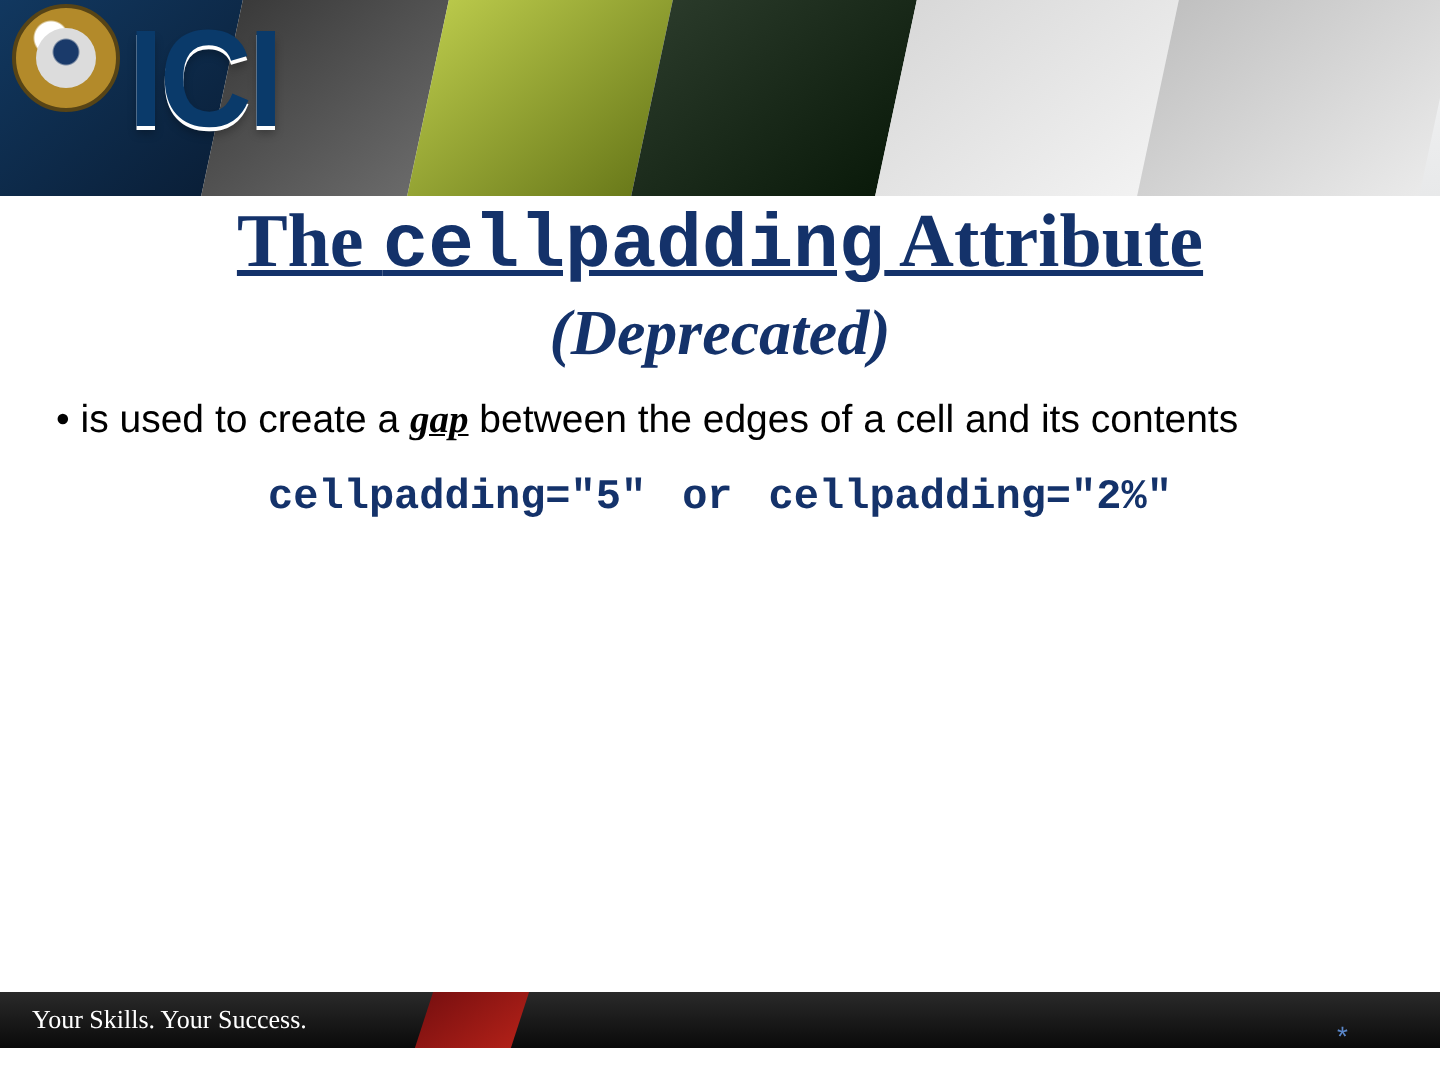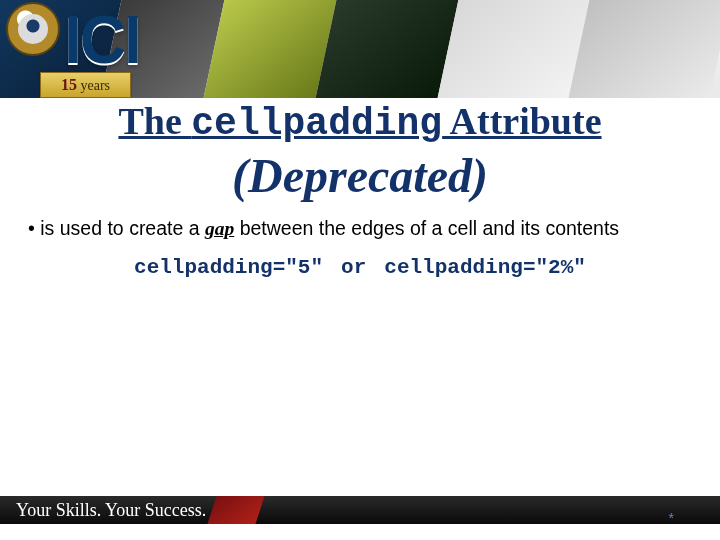--- a/index.html
+++ b/index.html
@@ -85,21 +85,21 @@
     margin-top: 2px;
     line-height: 1.12;
     text-decoration: underline;
   }
   .title .mono {
     font-family: "Courier New", monospace;
     font-weight: bold;
   }
   .subtitle {
     font-family: "Times New Roman", Georgia, serif;
-    font-size: 48px;
+    font-size: 32px;
     font-style: italic;
     font-weight: bold;
     color: #14326a;
     text-align: center;
     margin-top: 2px;
     margin-bottom: 12px;
   }
   .bullet {
     font-size: 19.5px;
     color: #000;
@@ -133,21 +133,21 @@
     height: 28px;
     background: linear-gradient(#2a2a2a,#0a0a0a);
     display: flex;
     align-items: center;
     padding-left: 16px;
     position: relative;
   }
   .tagline {
     color: #fff;
     font-family: Georgia, serif;
-    font-size: 18px;
+    font-size: 13px;
   }
   .footer-accent {
     position: absolute;
     right: 460px; top: 0; bottom: 0;
     width: 48px;
     background: linear-gradient(135deg,#7a1010,#b02018);
     transform: skewX(-18deg);
   }
   .prepared {
     position: absolute;
@@ -176,25 +176,20 @@
       <div class="stripe s2"></div>
       <div class="stripe s3"></div>
     <div class="stripe s4"></div>
       <div class="stripe s5"></div>
       <div class="stripe s6"></div>
   </div>
   <div class="logo">
     <div class="seal"></div>
     <div class="ici">ICI</div>
   </div>
-  <div class="ribbon">
-    <b>15</b>
-    <span> </span>
-    <span>years</span>
-  </div>
 </div>
 
 <div class="content">
   <div class="title">
     <span>The </span><span class="mono">cellpadding</span><span> Attribute</span>
   </div>
   <div class="subtitle">(Deprecated)</div>
 
   <div class="bullet">
     <span>• is used to create a </span><span class="gap">gap</span><span> between the edges of a cell and its contents</span>

